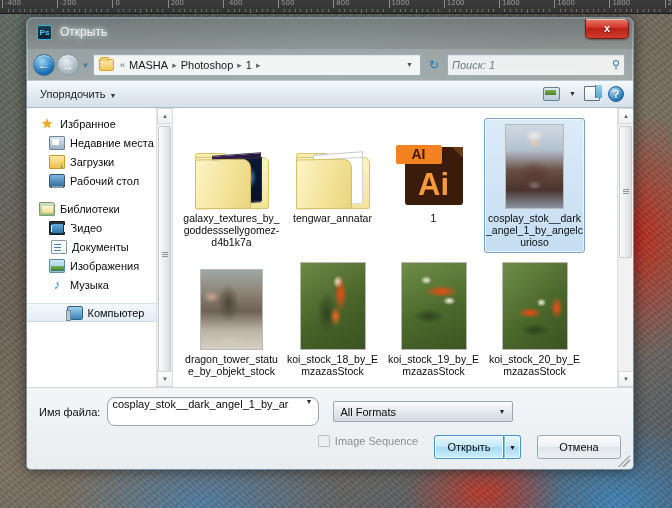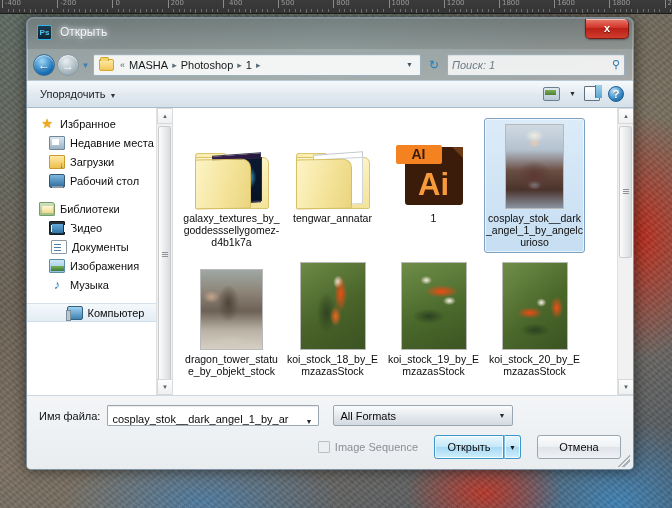--- a/index.html
+++ b/index.html
@@ -393,37 +393,37 @@
 
   
   #footer{
     flex:0 0 auto; padding:9px 12px 10px;
     background:linear-gradient(#f3f5f7,#e9edf0);
     border-top:1px solid #cfd8de;
   }
   .frow{ display:flex; align-items:center; margin-bottom:9px; }
   .flabel{ font-size:11px; color:#101010; margin-right:7px; }
   #filename-field{
-    flex:0 0 212px; height:21px; background:#fff;
-    border:1px solid #9aa7b0; border-radius:1px;
-    display:flex; align-items:flex-end; padding:0 2px 0 4px;
+    flex:0 0 212px; height:29px; background:#fff;
+    border:1px solid #9aa7b0; border-radius:8px;
+    display:flex; align-items:flex-start; padding:0 2px 0 4px;
     box-shadow:inset 0 1px 1px rgba(0,0,0,.08);
   }
   #filename-value{
     flex:1; font-size:11px; color:#0a0a0a; white-space:nowrap; overflow:hidden;
   }
   .ddcaret{ font-size:7px; color:#23292e; padding:0 4px; cursor:pointer; }
   #format-select{
     flex:0 0 180px; height:21px; margin-left:14px;
     background:linear-gradient(#fbfcfd,#e3e8ec 55%,#d3dae0);
     border:1px solid #9aa7b0; border-radius:2px;
     display:flex; align-items:center; padding:0 3px 0 6px;
   }
   #format-value{ flex:1; font-size:11px; color:#0a0a0a; }
-  .frow2{ display:flex; align-items:center; }
+  .frow2{ display:flex; align-items:flex-start; }
   #seq-wrap{ margin-left:auto; display:flex; align-items:center; margin-right:16px; }
   #seq-check{
     width:12px; height:12px; background:#eceef0;
     border:1px solid #b7bfc5; border-radius:1px; margin-right:5px;
   }
   #seq-label{ font-size:11px; color:#8a8f94; }
   #btn-open{
     width:70px; height:24px; margin-right:0;
     background:linear-gradient(#eaf7fd,#c4e8fa 48%,#a7daf5 52%,#cfeefc);
     border:1px solid #3d97c8; border-radius:3px 0 0 3px;

